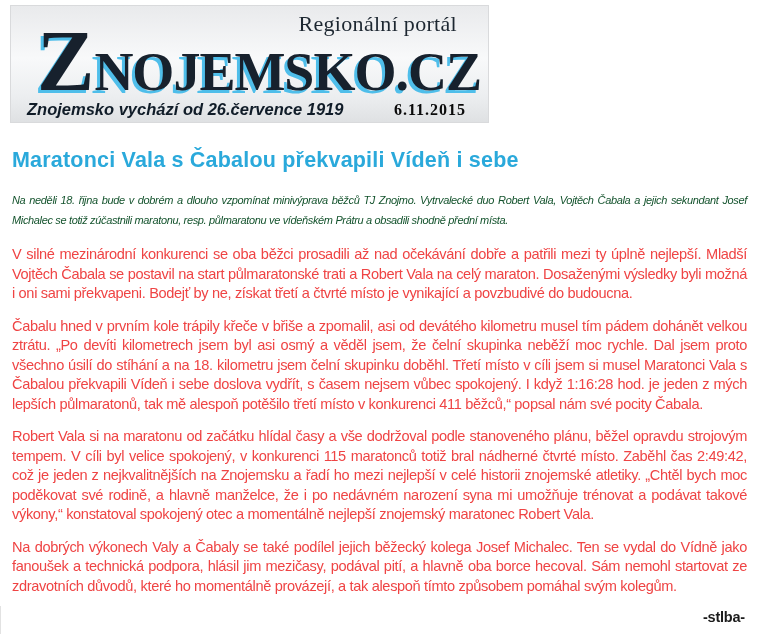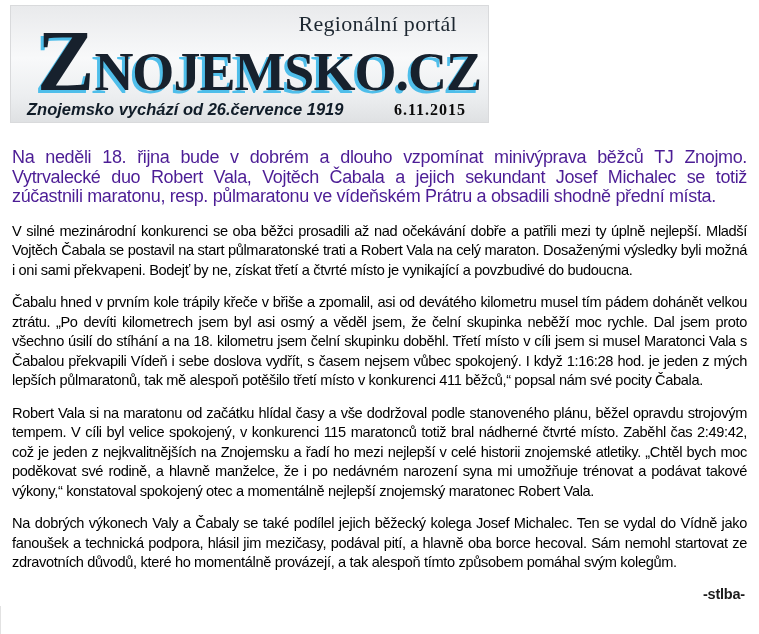--- a/index.html
+++ b/index.html
@@ -44,26 +44,26 @@
 
   
   .article {
     position:absolute; left:12px; top:148px; width:735px;
   }
   .article h1 {
     font-size:21.5px; font-weight:bold; color:#2aa9db;
     letter-spacing:0.2px; margin-bottom:18px;
   }
   .lead {
-    color:#4c1d95;
-    font-size:18px; line-height:19.5px; letter-spacing:-0.35px;
+    font-style:italic; color:#14532d;
+    font-size:11px; line-height:19.5px; letter-spacing:-0.35px;
     text-align:justify; margin-bottom:15px;
   }
   .bodypar {
-    color:#000000; font-size:14.6px; line-height:19.5px;
+    color:#ef4444; font-size:14.6px; line-height:19.5px;
     letter-spacing:-0.35px; text-align:justify; margin-bottom:13px;
   }
   .signature {
     text-align:right; font-weight:bold; color:#1c1c1c;
     font-size:14.5px; letter-spacing:-0.2px; padding-right:2px; margin-top:2px;
   }
 
   
   .edge-line {
     position:absolute; left:0; bottom:0; width:1px; height:28px; background:#e2e2e2;
@@ -77,20 +77,21 @@
   <header class="logo-box">
     <div class="regional">Regionální portál</div>
     <div class="logo-line"><span class="logo-z">Z</span><span class="logo-rest">NOJEMSKO.CZ</span></div>
     <div class="logo-bottom">
       <span class="since">Znojemsko vychází od 26.července 1919</span>
       <span class="issue-date">6.11.2015</span>
     </div>
   </header>
 
   <main class="article">
+    <h1>Maratonci Vala s Čabalou překvapili Vídeň i sebe</h1>
 
     <p class="lead">Na neděli 18. řijna bude v dobrém a dlouho vzpomínat minivýprava běžců TJ Znojmo. Vytrvalecké duo Robert Vala, Vojtěch Čabala a jejich sekundant Josef Michalec se totiž zúčastnili maratonu, resp. půlmaratonu ve vídeňském Prátru a obsadili shodně přední místa.</p>
 
     <p class="bodypar">V silné mezinárodní konkurenci se oba běžci prosadili až nad očekávání dobře a patřili mezi ty úplně nejlepší. Mladší Vojtěch Čabala se postavil na start půlmaratonské trati a Robert Vala na celý maraton. Dosaženými výsledky byli možná i oni sami překvapeni. Bodejť by ne, získat třetí a čtvrté místo je vynikající a povzbudivé do budoucna.</p>
 
     <p class="bodypar">Čabalu hned v prvním kole trápily křeče v břiše a zpomalil, asi od devátého kilometru musel tím pádem dohánět velkou ztrátu. „Po devíti kilometrech jsem byl asi osmý a věděl jsem, že čelní skupinka neběží moc rychle. Dal jsem proto všechno úsilí do stíhání a na 18. kilometru jsem čelní skupinku doběhl. Třetí místo v cíli jsem si musel Maratonci Vala s Čabalou překvapili Vídeň i sebe doslova vydřít, s časem nejsem vůbec spokojený. I když 1:16:28 hod. je jeden z mých lepších půlmaratonů, tak mě alespoň potěšilo třetí místo v konkurenci 411 běžců,“ popsal nám své pocity Čabala.</p>
 
     <p class="bodypar">Robert Vala si na maratonu od začátku hlídal časy a vše dodržoval podle stanoveného plánu, běžel opravdu strojovým tempem. V cíli byl velice spokojený, v konkurenci 115 maratonců totiž bral nádherné čtvrté místo. Zaběhl čas 2:49:42, což je jeden z nejkvalitnějších na Znojemsku a řadí ho mezi nejlepší v celé historii znojemské atletiky. „Chtěl bych moc poděkovat své rodině, a hlavně manželce, že i po nedávném narození syna mi umožňuje trénovat a podávat takové výkony,“ konstatoval spokojený otec a momentálně nejlepší znojemský maratonec Robert Vala.</p>
 
     <p class="bodypar">Na dobrých výkonech Valy a Čabaly se také podílel jejich běžecký kolega Josef Michalec. Ten se vydal do Vídně jako fanoušek a technická podpora, hlásil jim mezičasy, podával pití, a hlavně oba borce hecoval. Sám nemohl startovat ze zdravotních důvodů, které ho momentálně provázejí, a tak alespoň tímto způsobem pomáhal svým kolegům.</p>

